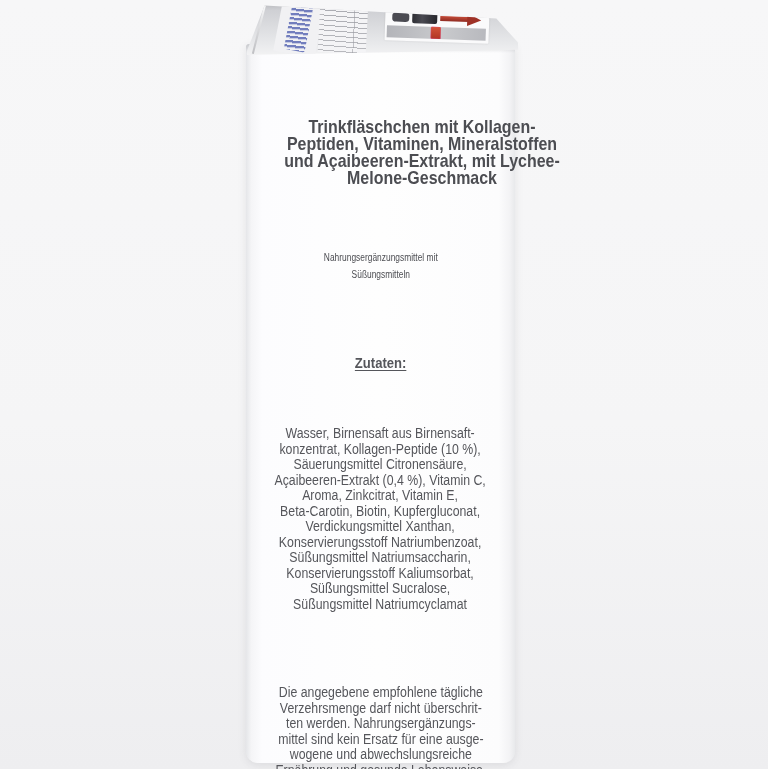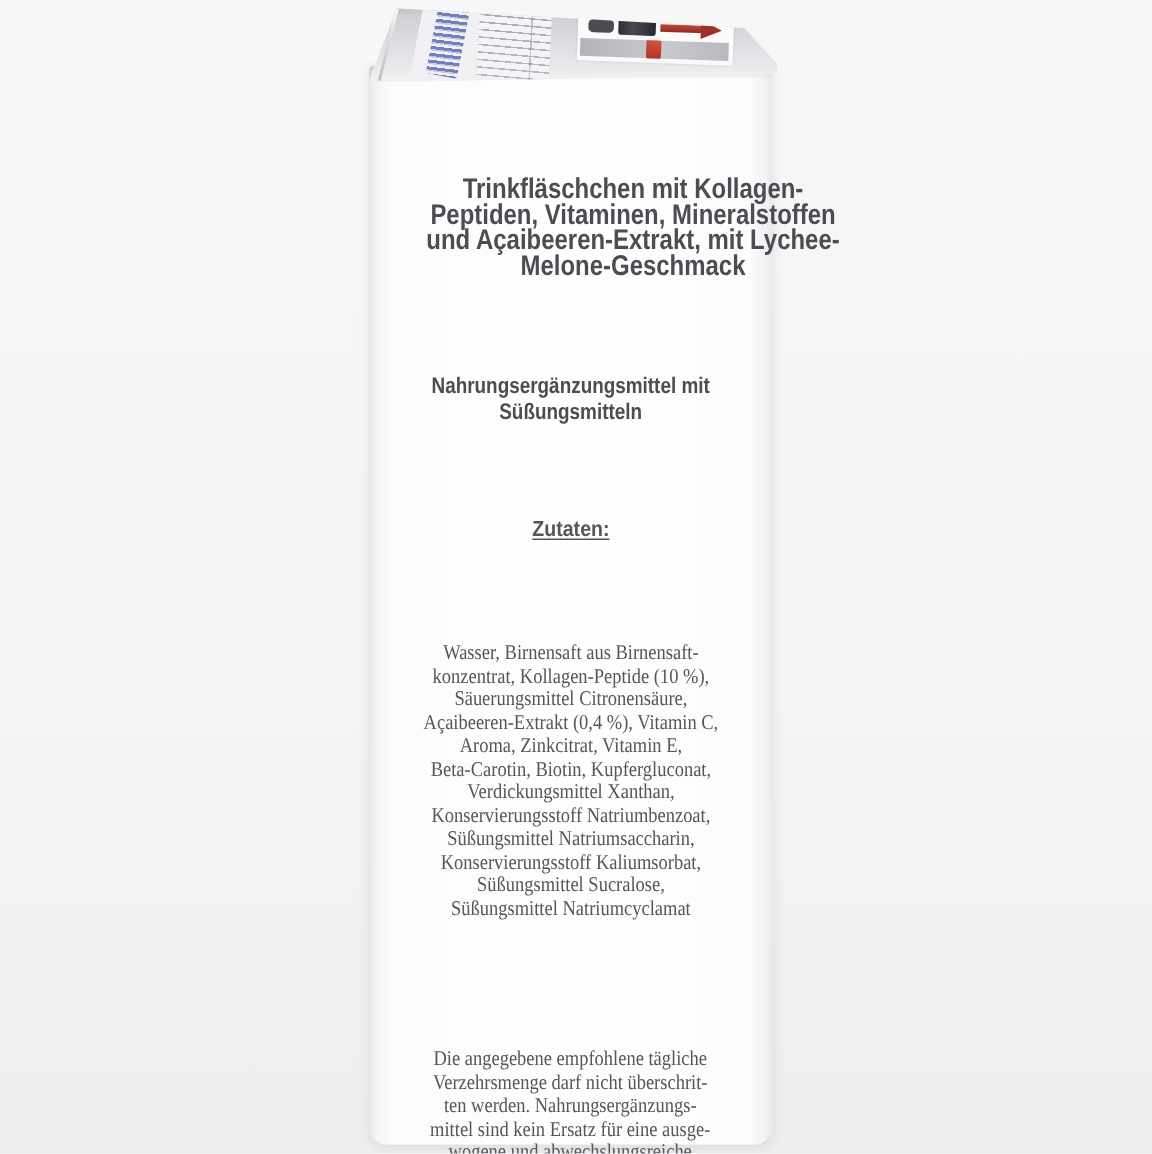--- a/index.html
+++ b/index.html
@@ -63,24 +63,24 @@
     background:linear-gradient(180deg,rgba(110,112,120,.28),rgba(110,112,120,0));
     border-radius:3px 3px 0 0;
   }
   .content{
     position:absolute;left:12px;top:20px;width:245px;
     text-align:center;color:#55565b;white-space:pre;
   }
   .squish{display:inline-block;transform:scaleX(.88);transform-origin:50% 0;}
   .squish-t{display:inline-block;transform:scaleX(.84);transform-origin:50% 0;}
   .title{font-size:19px;line-height:17px;font-weight:bold;color:#4c4d52;}
-  .subtitle{margin-top:9px;font-size:15px;line-height:17px;font-weight:bold;color:#4c4d52;text-align:center;}
-  .sec-head{margin-top:8px;font-size:14.5px;font-weight:600;}
+  .subtitle{margin-top:9px;font-size:10px;line-height:17px;font-weight:normal;color:#4c4d52;text-align:center;}
+  .sec-head{margin-top:18px;font-size:14.5px;font-weight:600;}
   .sec-head .u{text-decoration:underline;text-underline-offset:2px;display:inline-block;transform:scaleX(.9);}
-  .body-block{margin-top:13px;font-size:14px;line-height:15.5px;font-family:Liberation Serif, serif;}
+  .body-block{margin-top:1px;font-size:14px;line-height:15.5px;}
 </style>
 </head>
 <body>
 
 <div class="scene">
 
   <div class="flap">
     <div class="flap-fold"></div>
     <div class="brand-label"></div>
     <div class="brand-text"></div>

